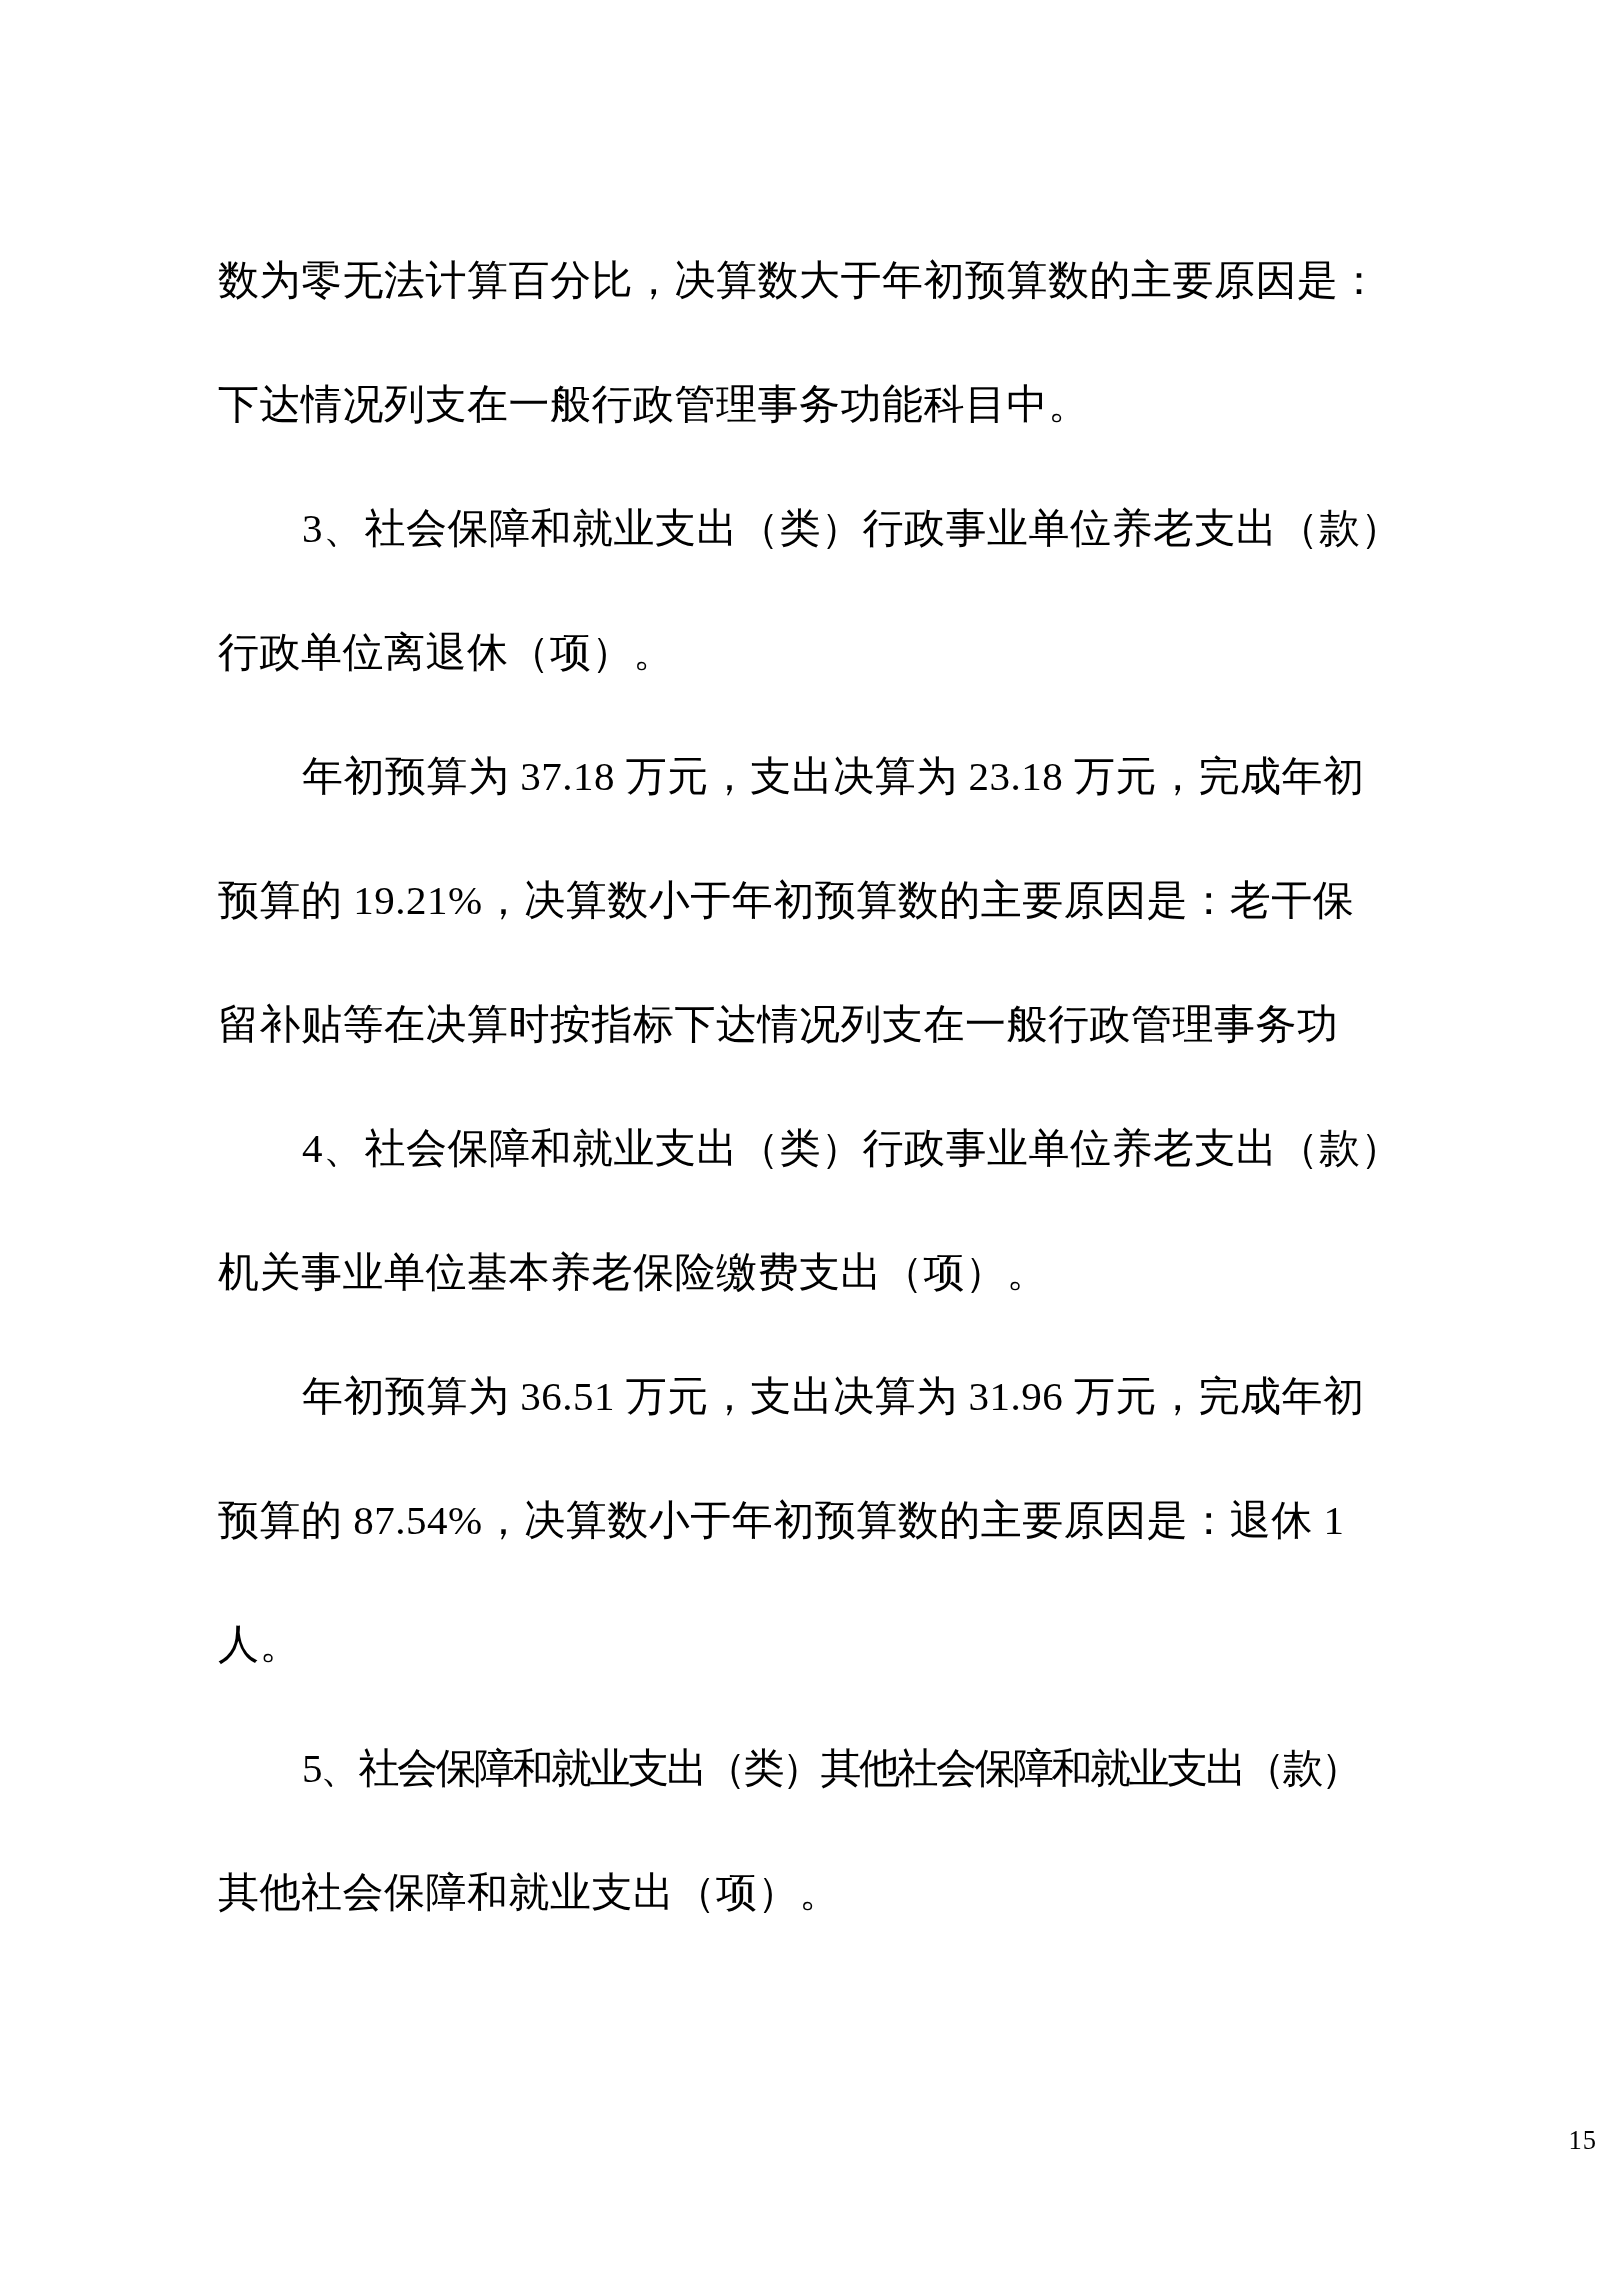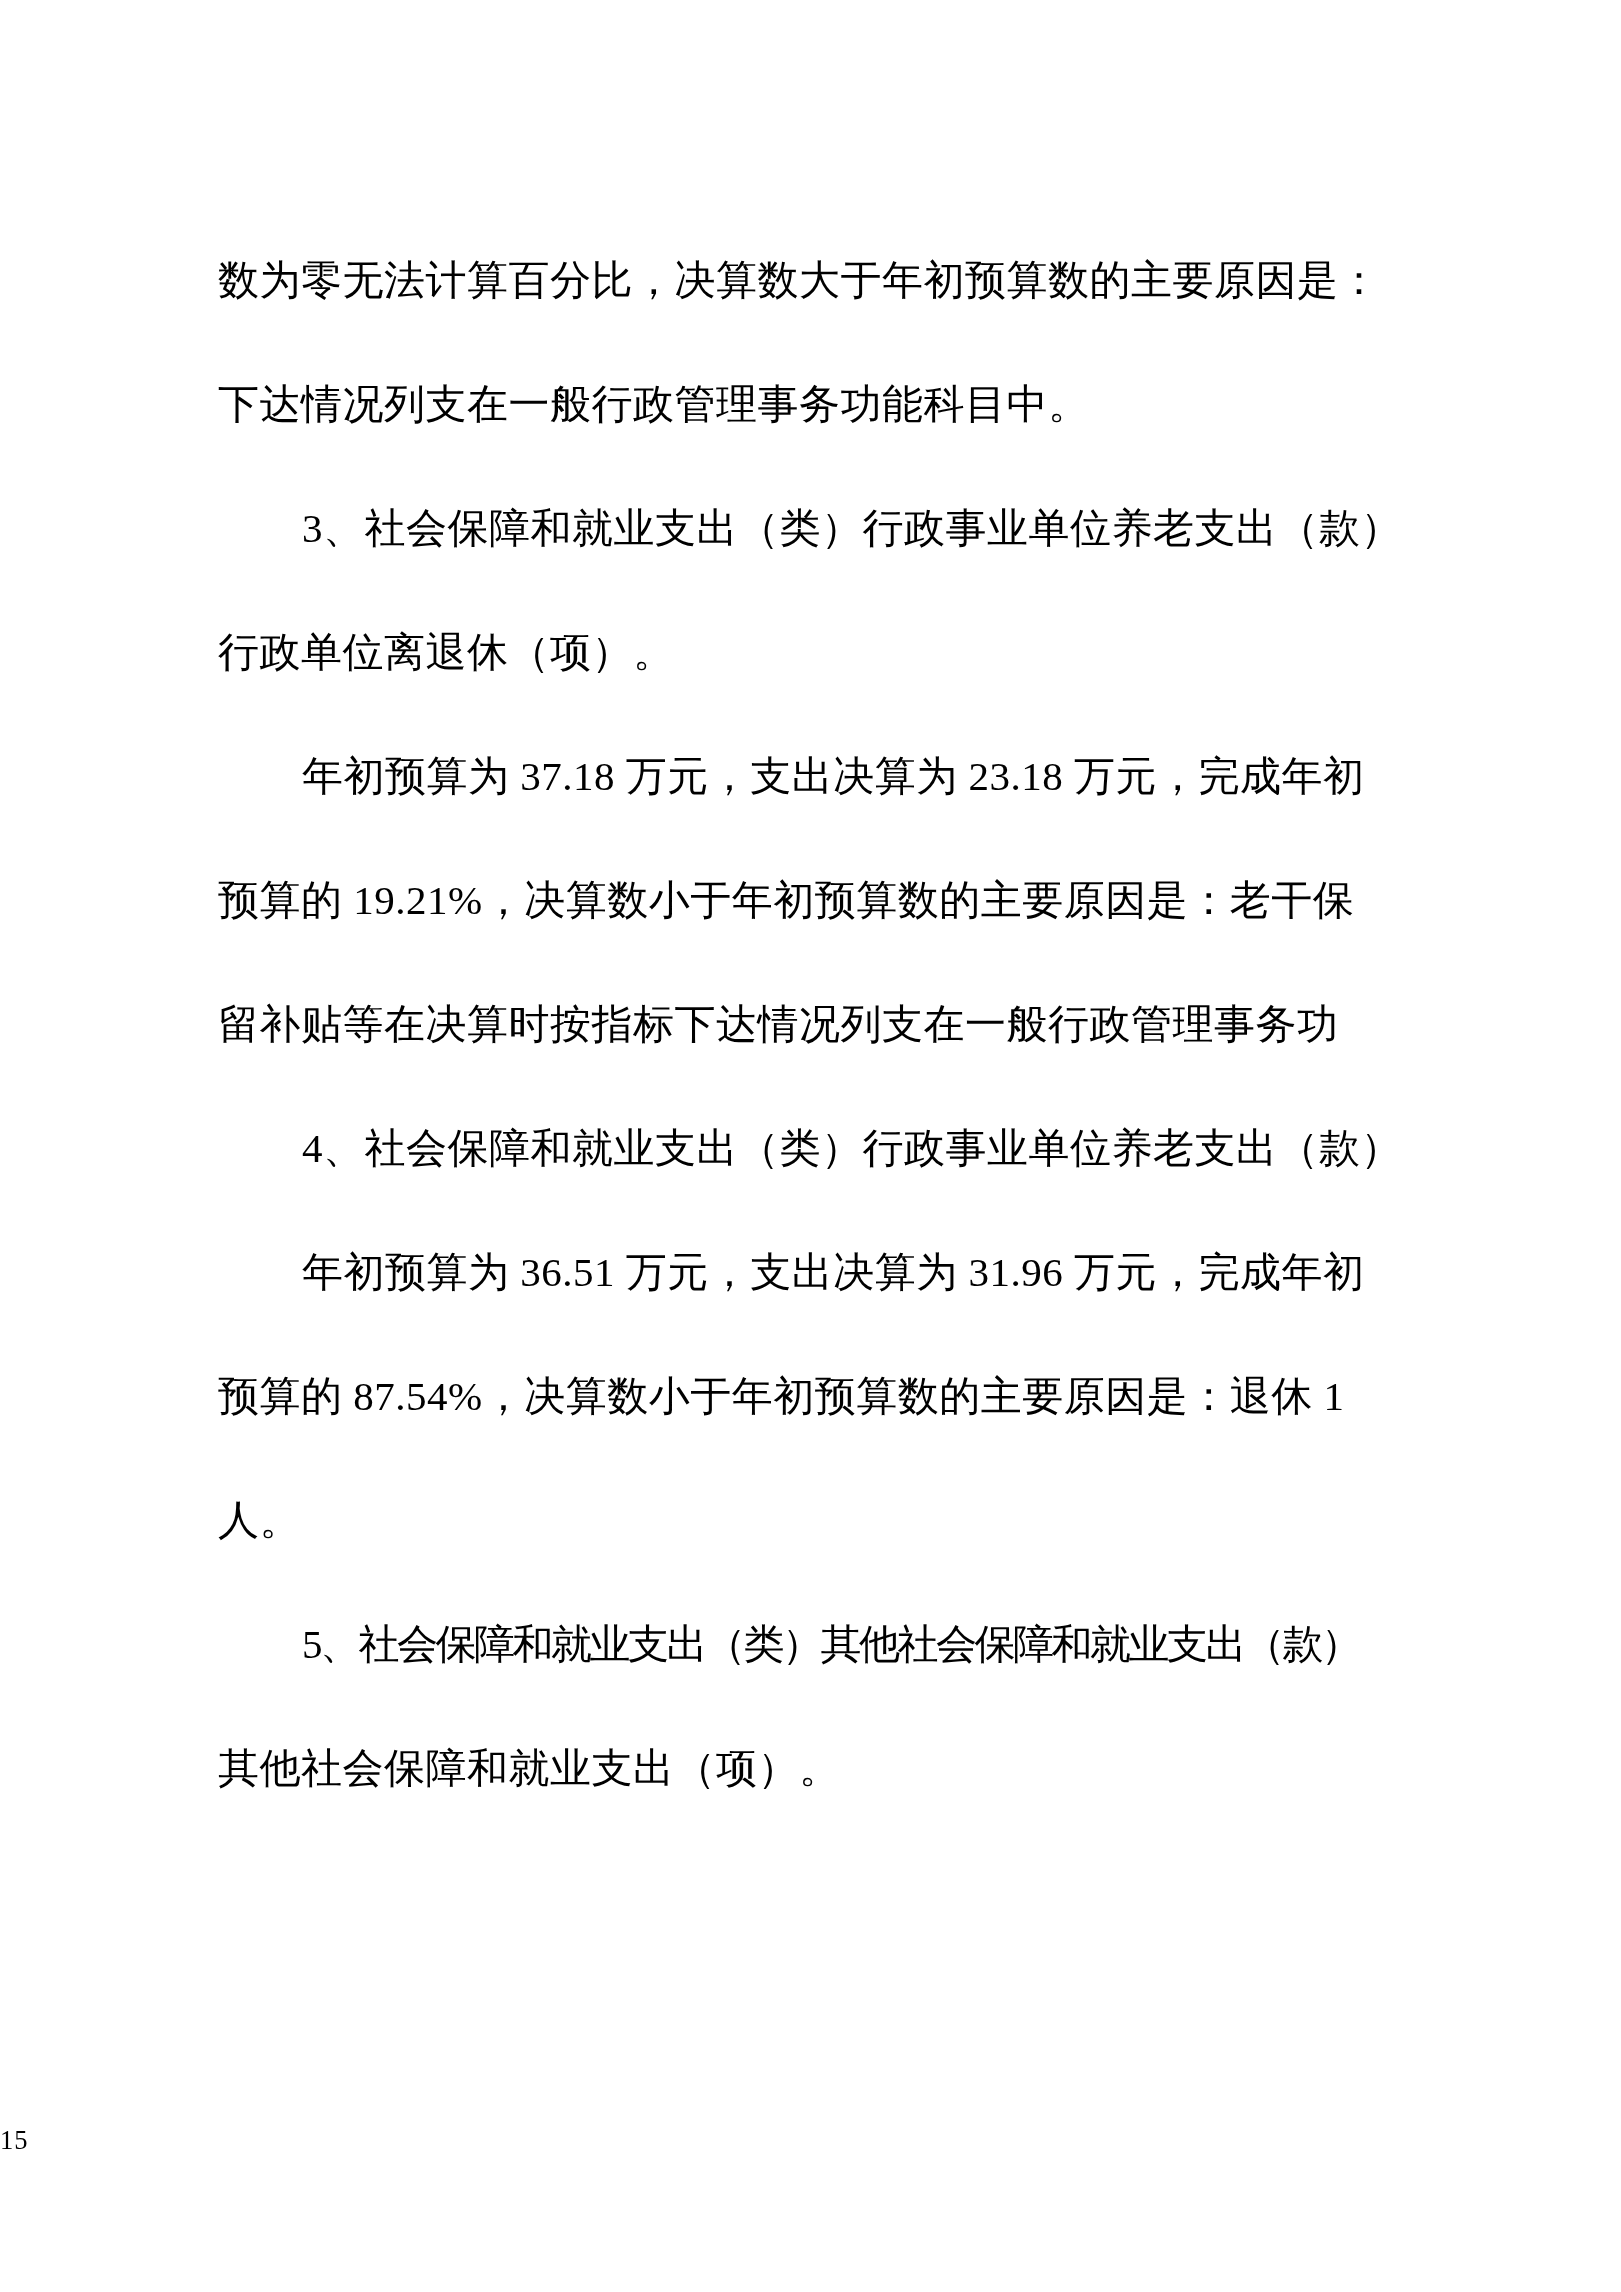--- a/index.html
+++ b/index.html
@@ -33,40 +33,41 @@
     padding-left: 84px;
   }
   .line.tight {
     letter-spacing: -2.5px;
   }
   .footer {
     position: absolute;
     left: 0;
     top: 2125px;
     width: 100%;
-    text-align: left;
+    text-align: right;
   }
   .page-num {
     font-size: 26.5px;
     letter-spacing: 1px;
   }
 </style>
 </head>
 <body>
 
 <div class="page">
   <div class="text-block">
     <p class="line">数为零无法计算百分比，决算数大于年初预算数的主要原因是：</p>
     <p class="line">下达情况列支在一般行政管理事务功能科目中。</p>
     <p class="line indent">3、社会保障和就业支出（类）行政事业单位养老支出（款）</p>
     <p class="line">行政单位离退休（项）。</p>
     <p class="line indent">年初预算为 37.18 万元，支出决算为 23.18 万元，完成年初</p>
     <p class="line">预算的 19.21%，决算数小于年初预算数的主要原因是：老干保</p>
     <p class="line">留补贴等在决算时按指标下达情况列支在一般行政管理事务功</p>
     <p class="line indent">4、社会保障和就业支出（类）行政事业单位养老支出（款）</p>
+    <p class="line">机关事业单位基本养老保险缴费支出（项）。</p>
     <p class="line indent">年初预算为 36.51 万元，支出决算为 31.96 万元，完成年初</p>
     <p class="line">预算的 87.54%，决算数小于年初预算数的主要原因是：退休 1</p>
     <p class="line">人。</p>
     <p class="line indent tight">5、社会保障和就业支出（类）其他社会保障和就业支出（款）</p>
     <p class="line">其他社会保障和就业支出（项）。</p>
 
   </div>
   <div class="footer">
     <span class="page-num">15</span>
   </div>

